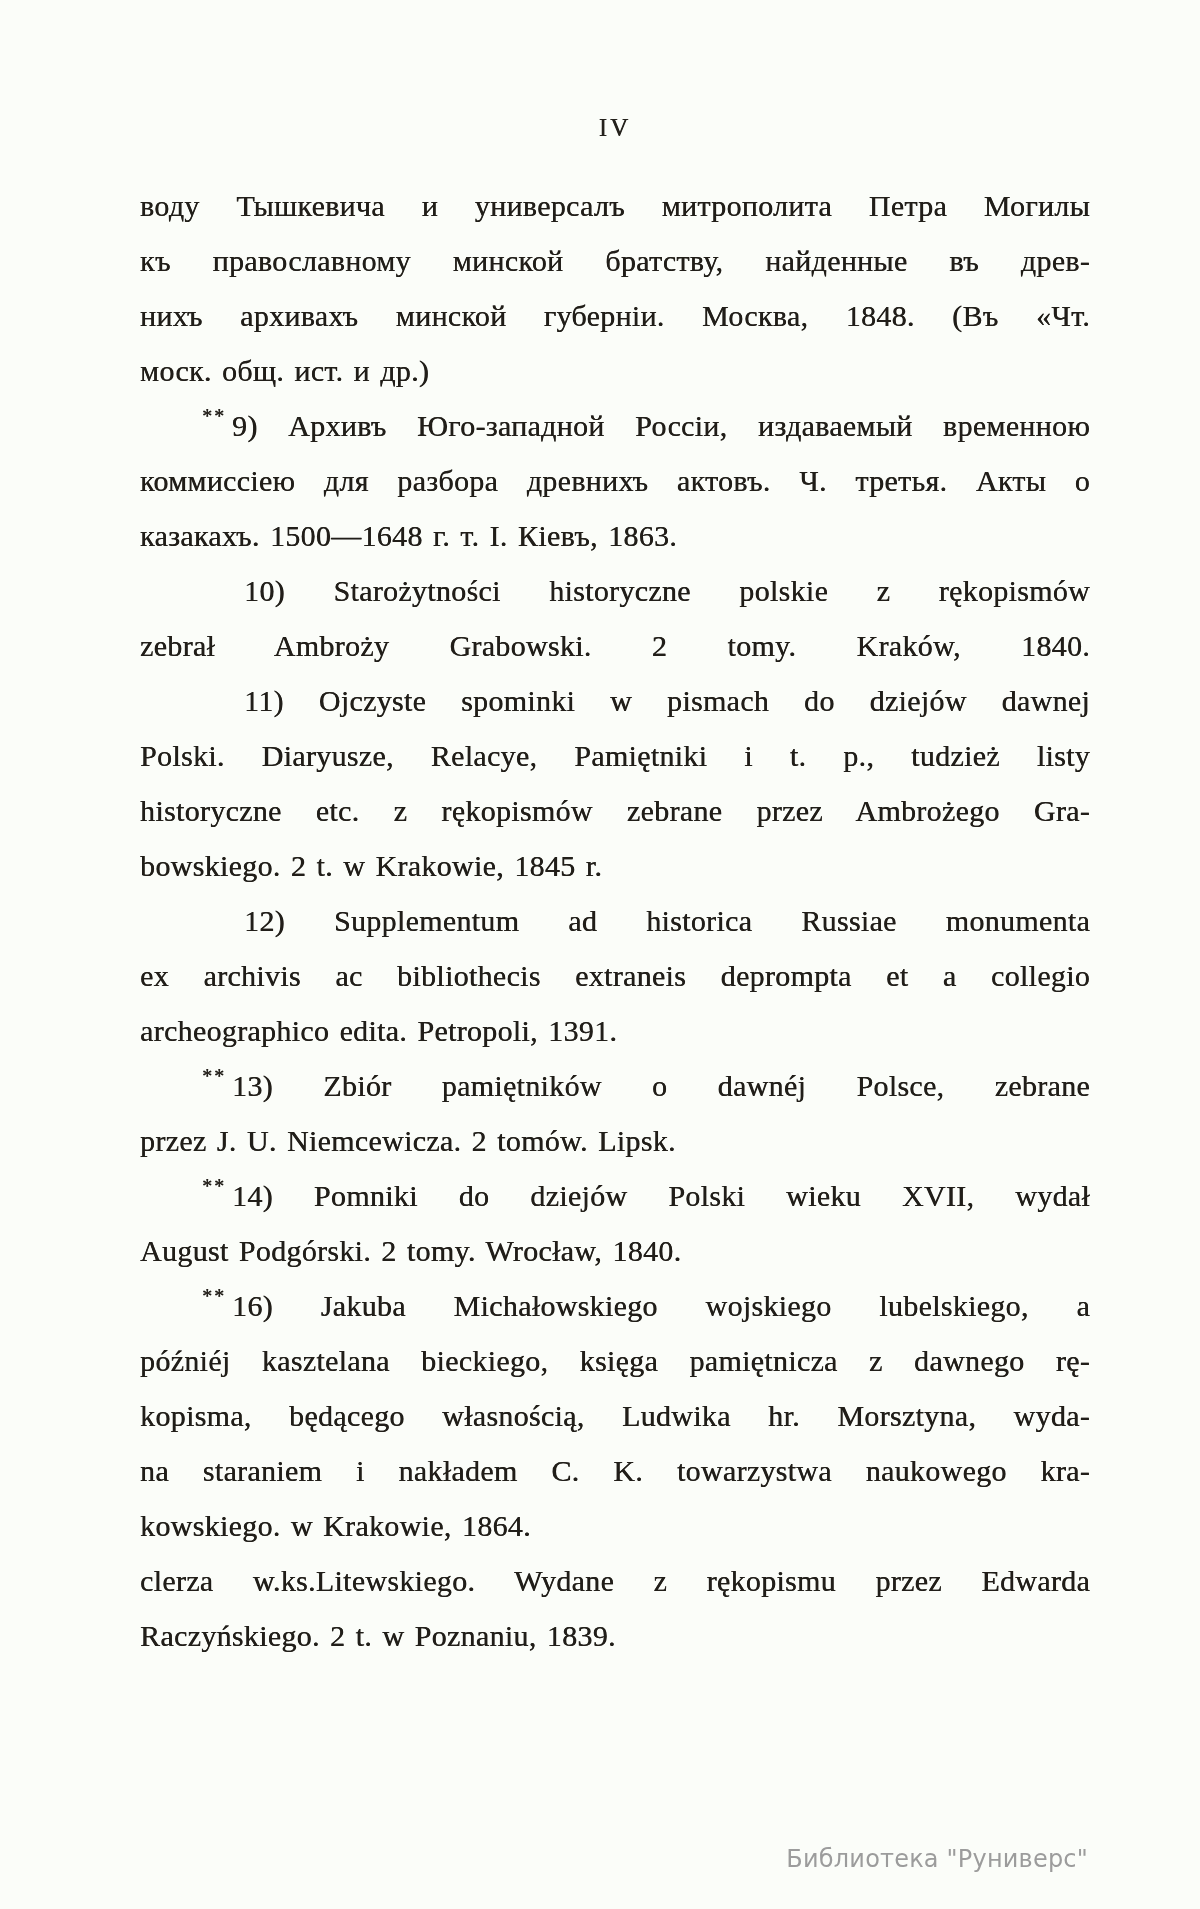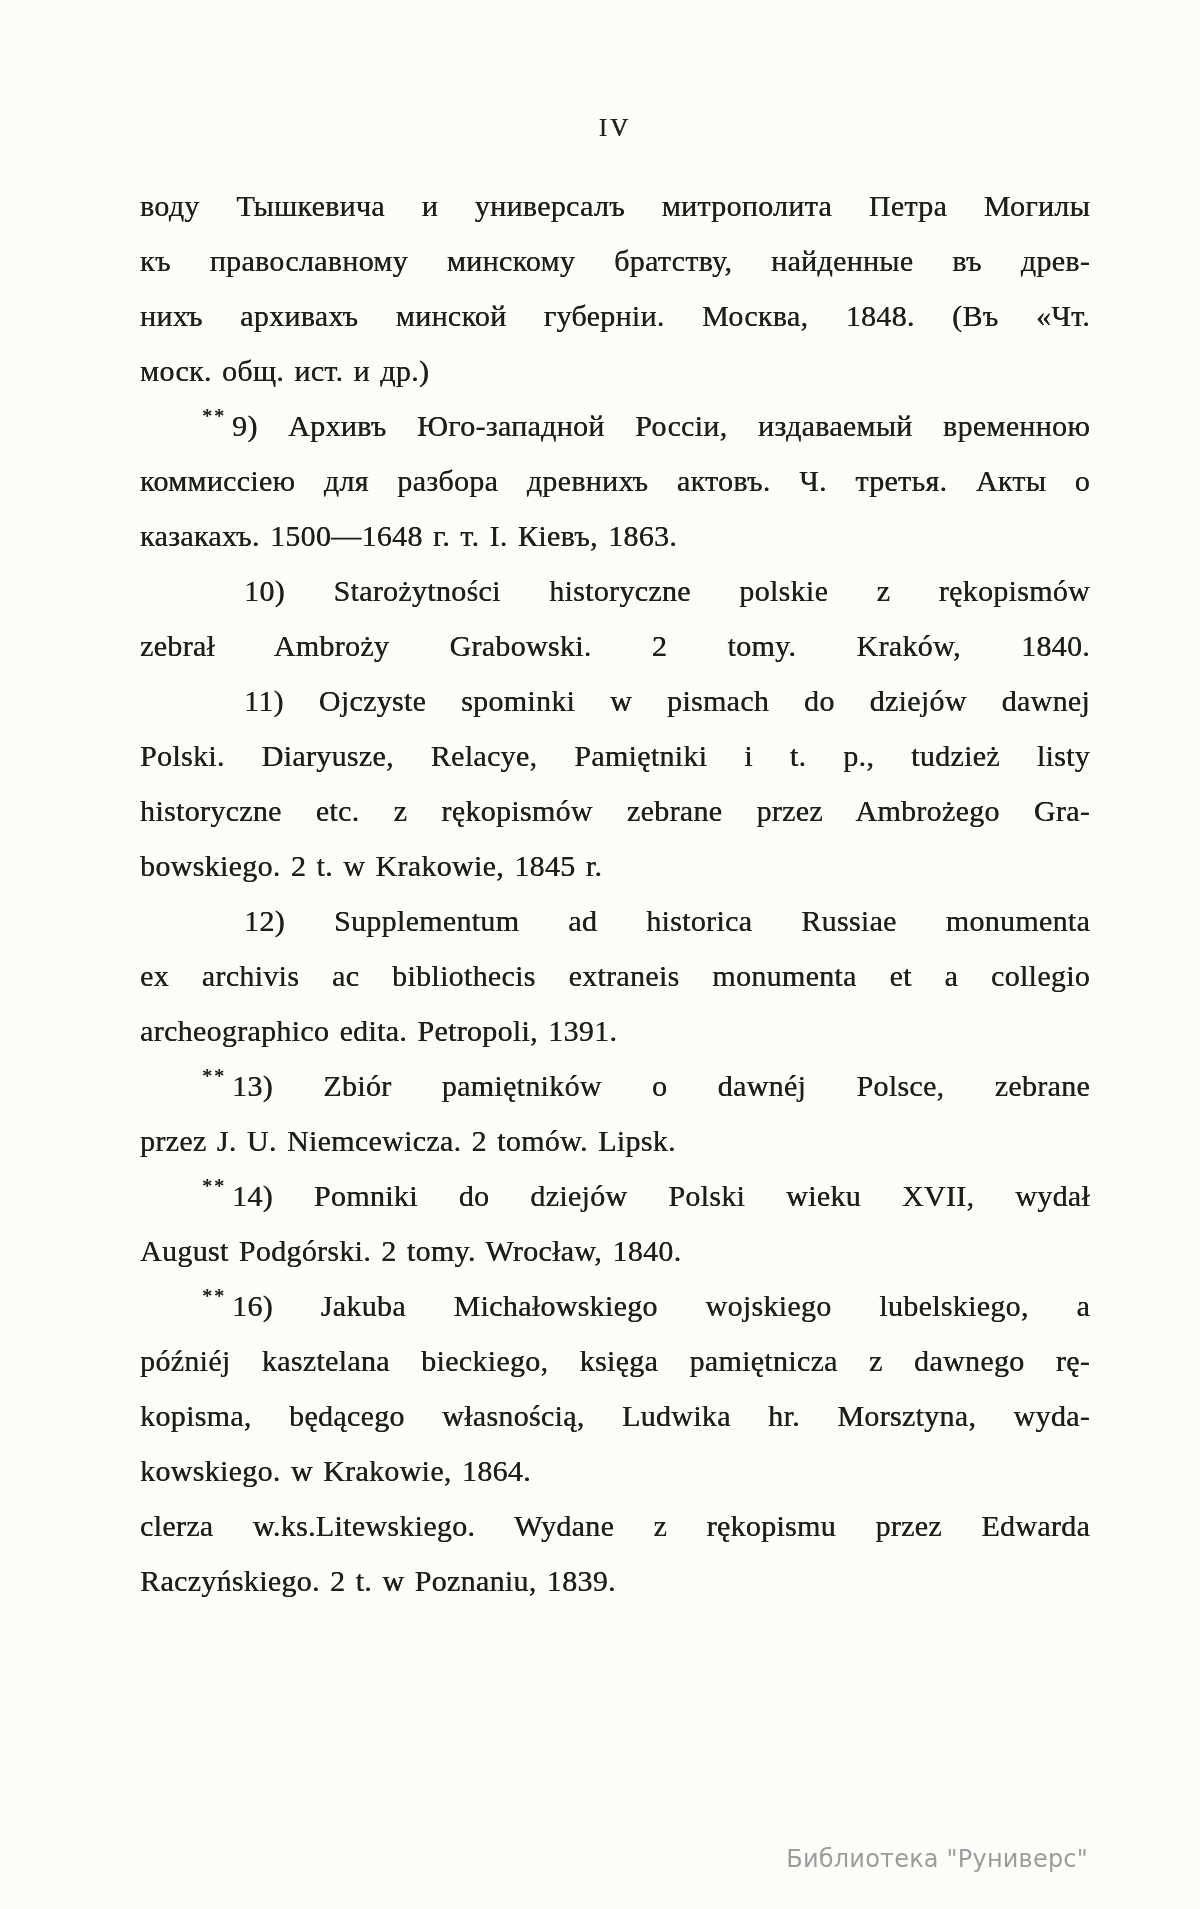--- a/index.html
+++ b/index.html
@@ -72,56 +72,57 @@
 </style>
 </head>
 <body>
 
 <div class="page">
   <div class="page-number">IV</div>
 
   <div class="text-block" id="text-block">
       <div class="para">
         <div class="line">воду Тышкевича и универсалъ митрополита Петра Могилы</div>
-        <div class="line">къ православному минскому братству, найденные въ древ-</div>
+        <div class="line">къ православному минской братству, найденные въ древ-</div>
         <div class="line">нихъ архивахъ минской губерніи. Москва, 1848. (Въ «Чт.</div>
         <div class="line left">моск. общ. ист. и др.)</div>
       </div>
       <div class="para">
         <div class="line indent-star"><sup class="stars">**</sup>9) Архивъ Юго-западной Россіи, издаваемый временною</div>
         <div class="line">коммиссіею для разбора древнихъ актовъ. Ч. третья. Акты о</div>
         <div class="line left">казакахъ. 1500—1648 г. т. I. Кіевъ, 1863.</div>
       </div>
       <div class="para">
         <div class="line indent-num">10) Starożytności historyczne polskie z rękopismów</div>
         <div class="line">zebrał Ambroży Grabowski. 2 tomy. Kraków, 1840.</div>
       </div>
       <div class="para">
         <div class="line indent-num">11) Ojczyste spominki w pismach do dziejów dawnej</div>
         <div class="line">Polski. Diaryusze, Relacye, Pamiętniki i t. p., tudzież listy</div>
         <div class="line">historyczne etc. z rękopismów zebrane przez Ambrożego Gra-</div>
         <div class="line left">bowskiego. 2 t. w Krakowie, 1845 r.</div>
       </div>
       <div class="para">
         <div class="line indent-num">12) Supplementum ad historica Russiae monumenta</div>
-        <div class="line">ex archivis ac bibliothecis extraneis monumenta et a collegio</div>
+        <div class="line">ex archivis ac bibliothecis extraneis deprompta et a collegio</div>
         <div class="line left">archeographico edita. Petropoli, 1391.</div>
       </div>
       <div class="para">
         <div class="line indent-star"><sup class="stars">**</sup>13) Zbiór pamiętników o dawnéj Polsce, zebrane</div>
         <div class="line left">przez J. U. Niemcewicza. 2 tomów. Lipsk.</div>
       </div>
       <div class="para">
         <div class="line indent-star"><sup class="stars">**</sup>14) Pomniki do dziejów Polski wieku XVII, wydał</div>
         <div class="line left">August Podgórski. 2 tomy. Wrocław, 1840.</div>
       </div>
       <div class="para">
         <div class="line indent-star"><sup class="stars">**</sup>16) Jakuba Michałowskiego wojskiego lubelskiego, a</div>
         <div class="line">późniéj kasztelana bieckiego, księga pamiętnicza z dawnego rę-</div>
         <div class="line">kopisma, będącego własnością, Ludwika hr. Morsztyna, wyda-</div>
+        <div class="line">na staraniem i nakładem C. K. towarzystwa naukowego kra-</div>
         <div class="line left">kowskiego. w Krakowie, 1864.</div>
       </div>
       <div class="para">
         <div class="line">clerza w.ks.Litewskiego. Wydane z rękopismu przez Edwarda</div>
         <div class="line left">Raczyńskiego. 2 t. w Poznaniu, 1839.</div>
       </div>
     </div>
 
   <div class="watermark">Библиотека "Руниверс"</div>
 </div>

